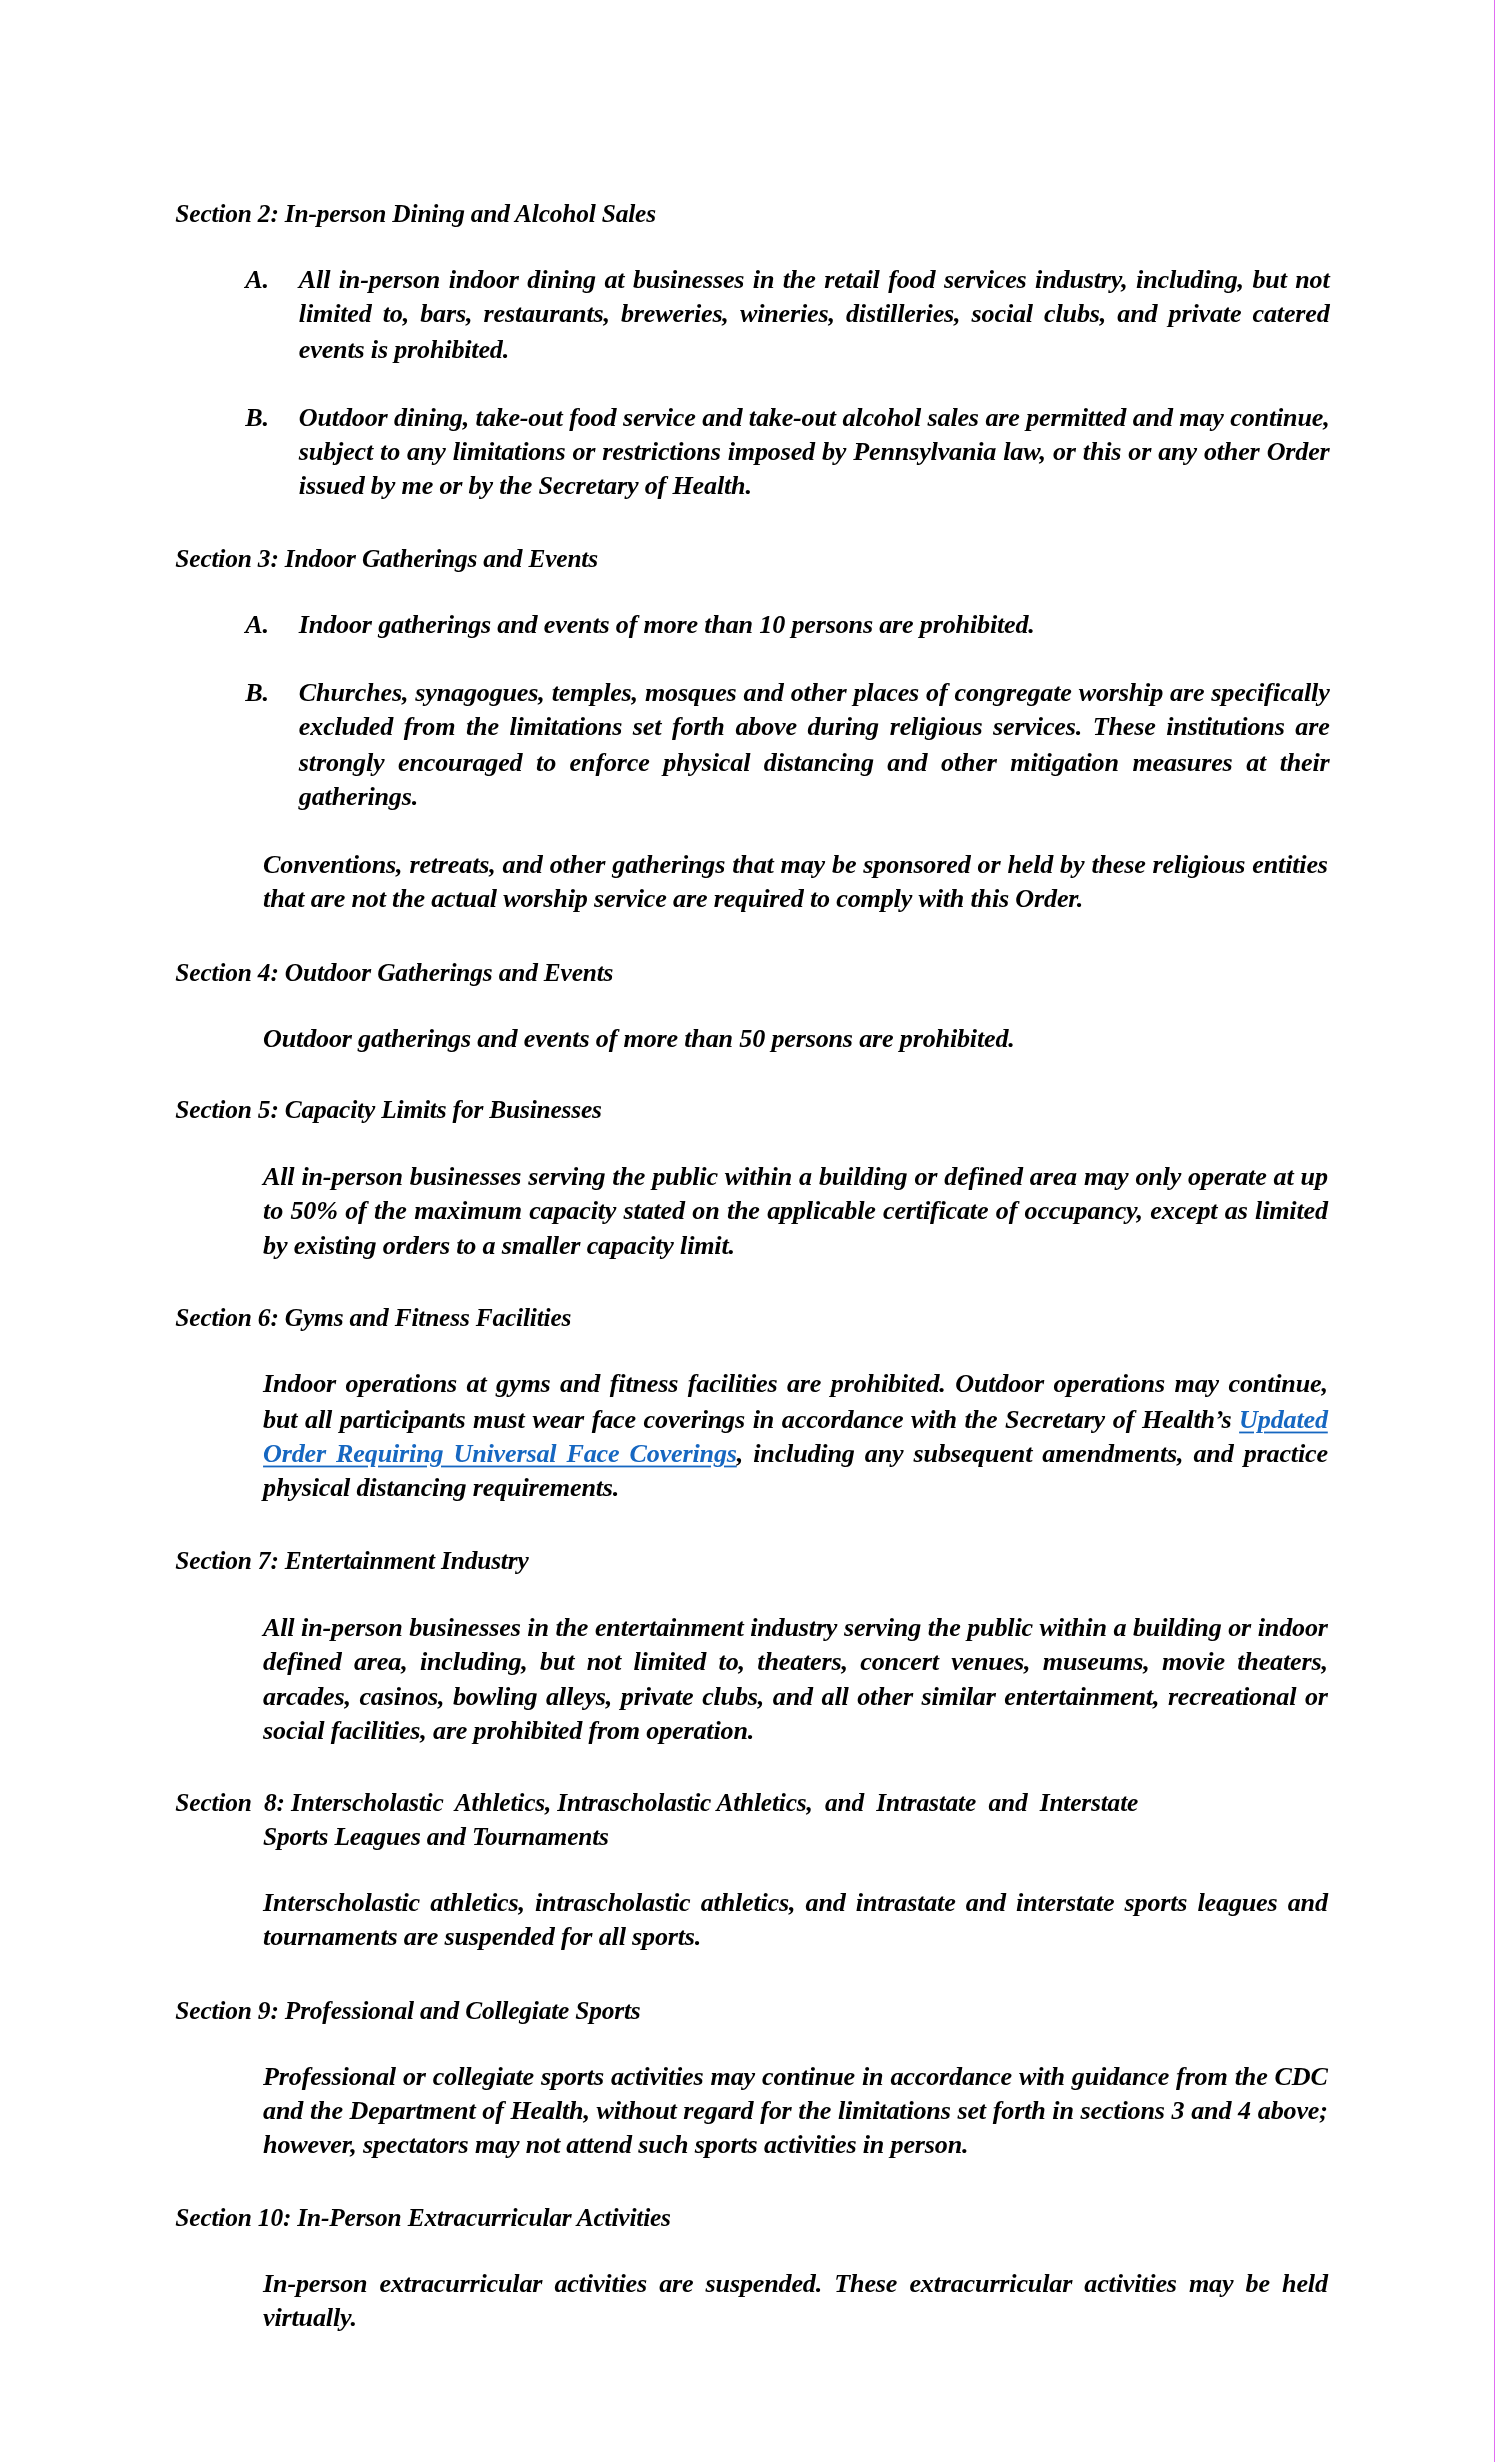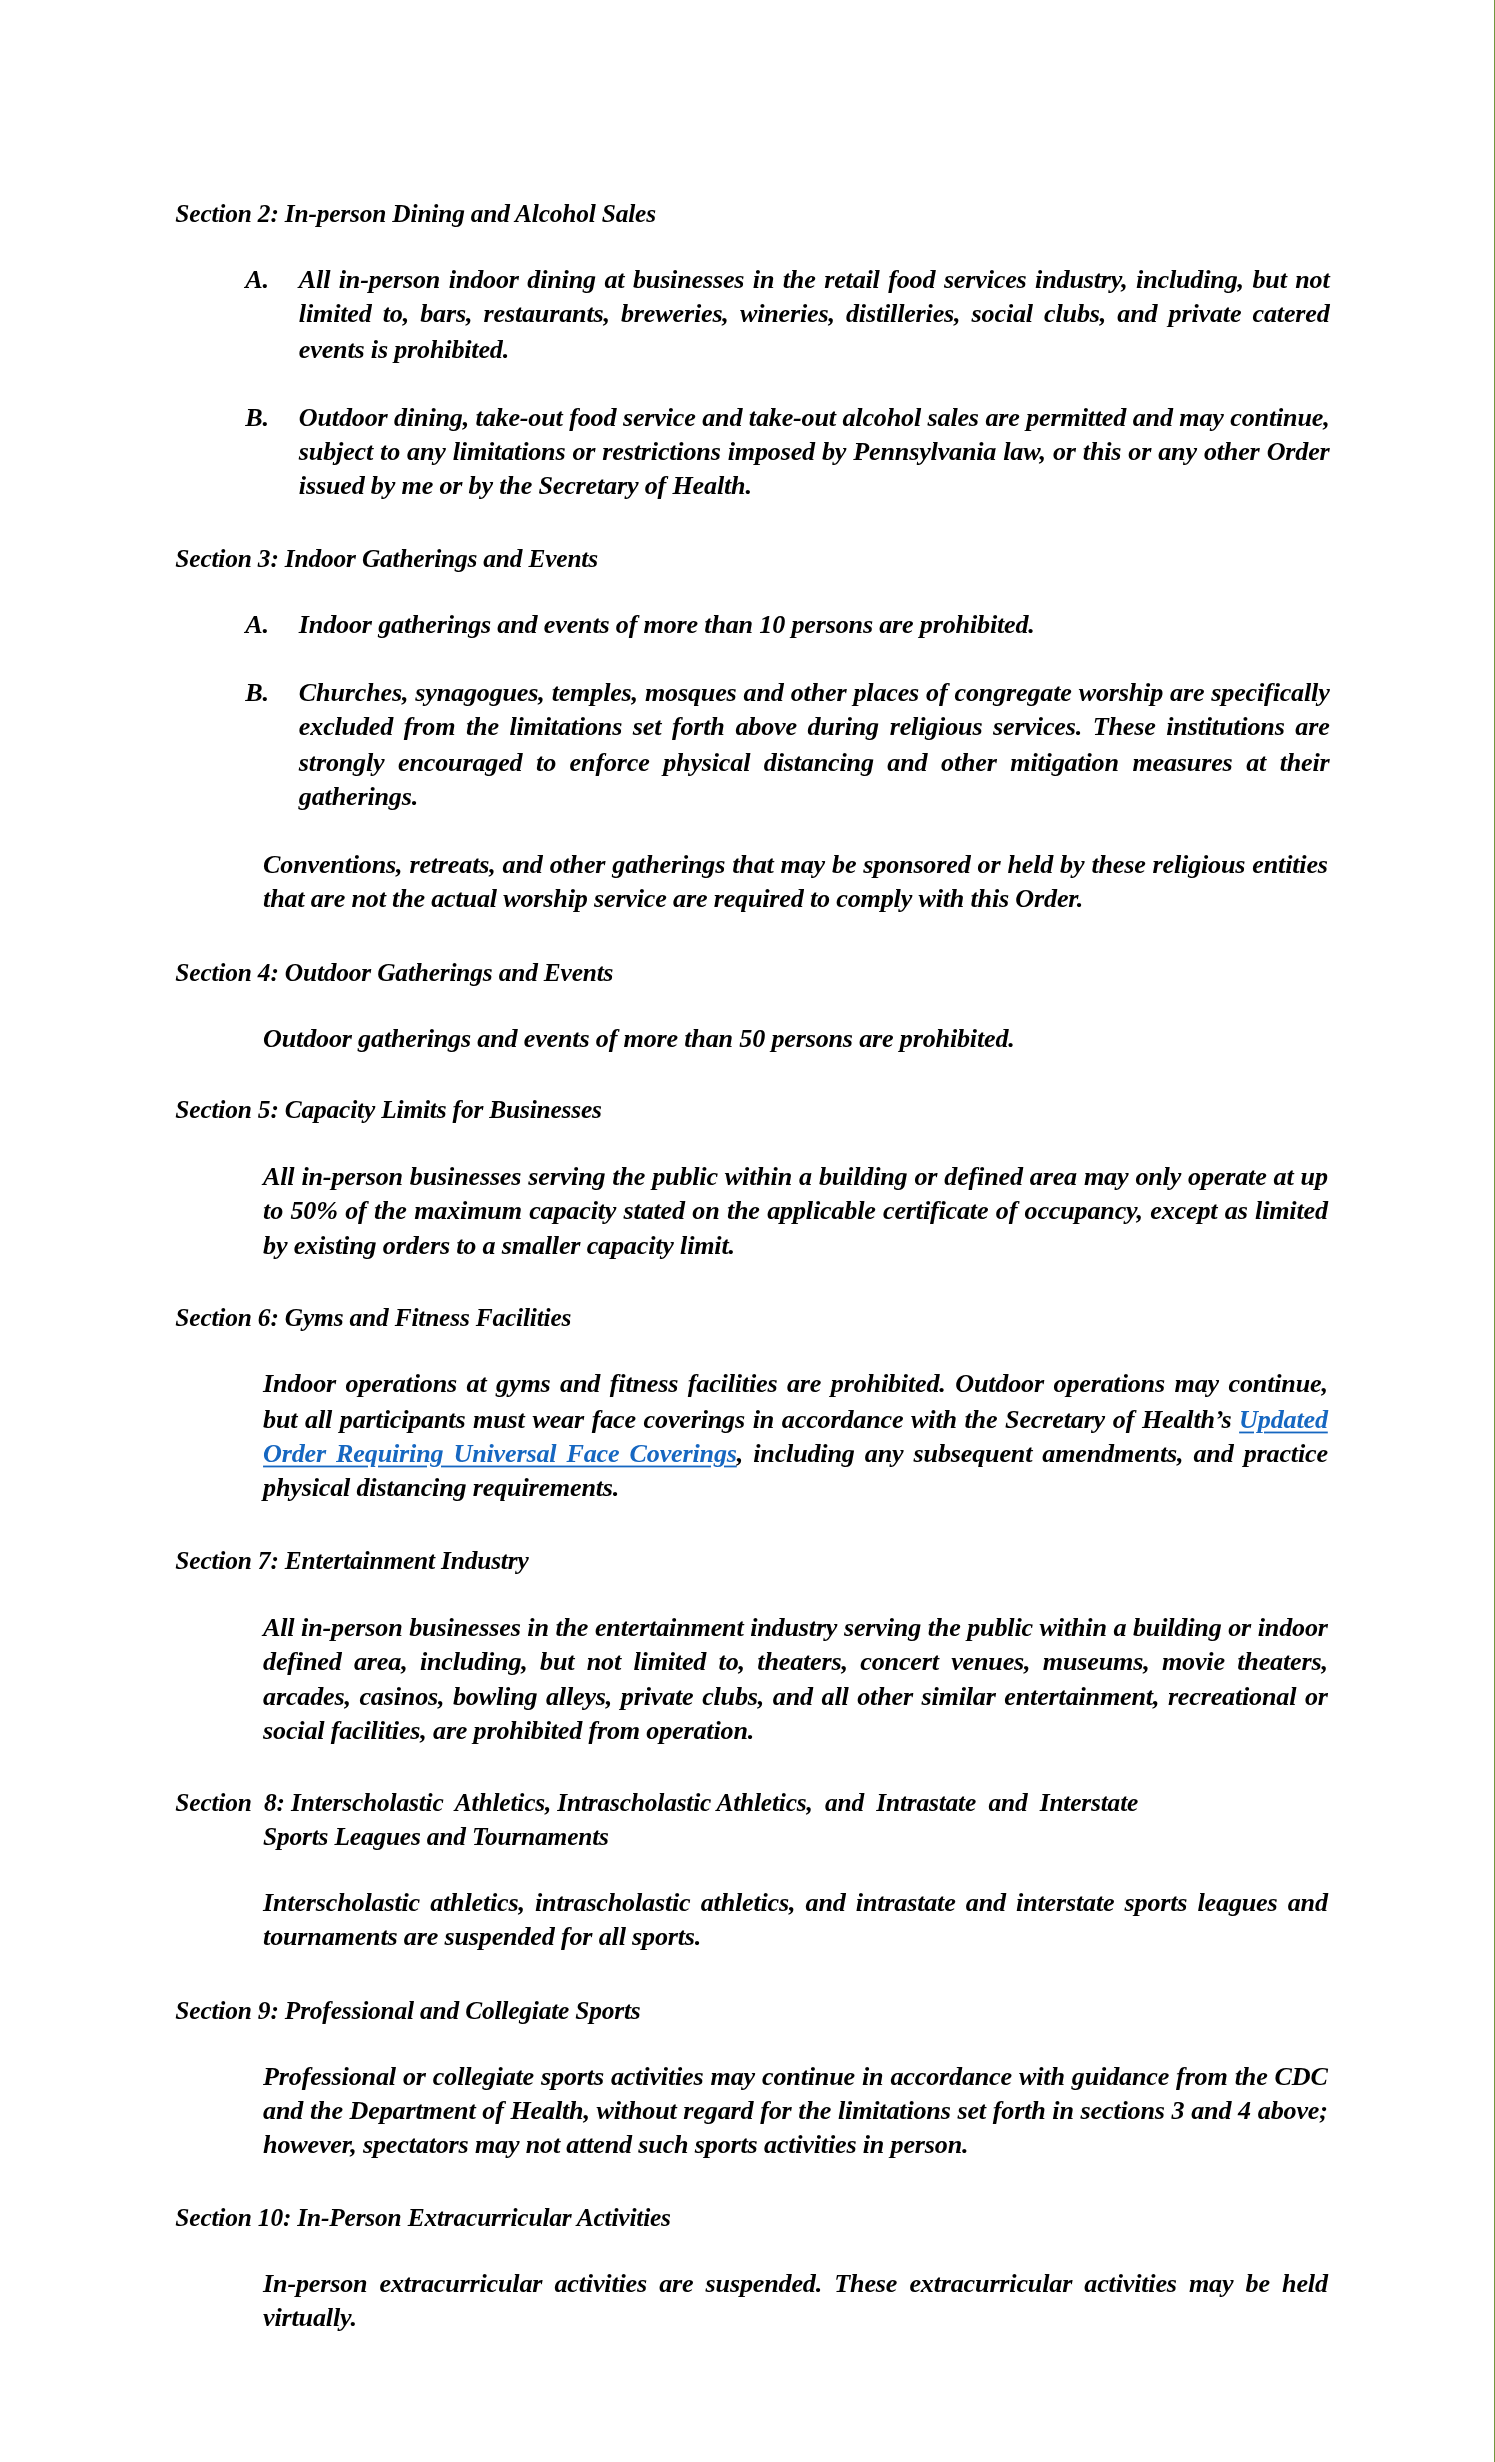--- a/index.html
+++ b/index.html
@@ -11,21 +11,21 @@
     width: 1495px;
     height: 2462px;
     font-family: "Liberation Serif", "DejaVu Serif", serif;
     color: #000000;
     -webkit-font-smoothing: antialiased;
   }
   .page {
     position: relative;
     width: 1495px;
     height: 2462px;
-    background: #4d7c0f;
+    background: #d946ef;
     box-sizing: border-box;
   }
   
   .sheet {
     position: absolute;
     left: 0;
     top: 0;
     width: 835px;
     height: 1381px;
     transform: scale(1.7894736842);

